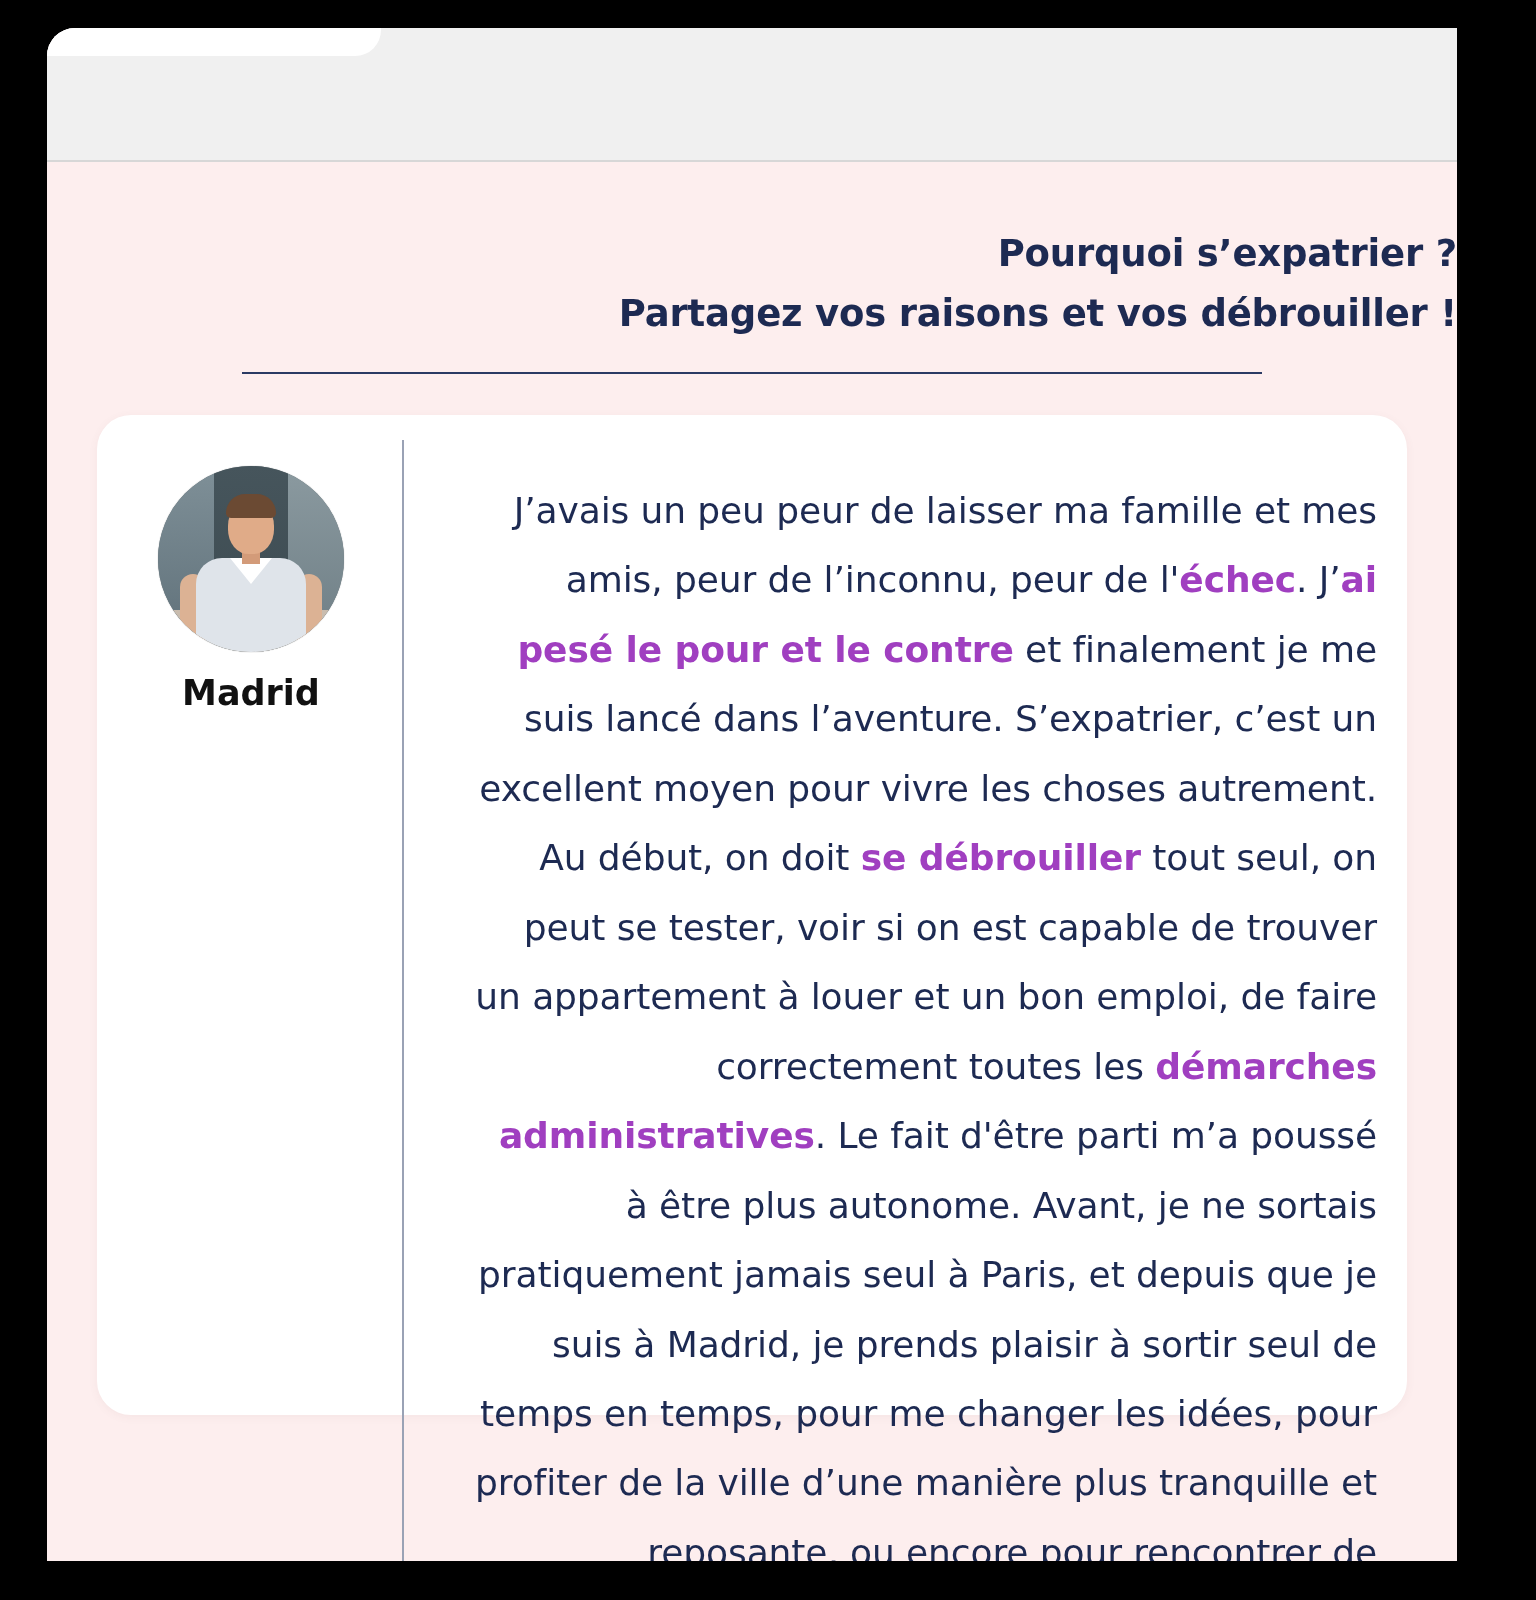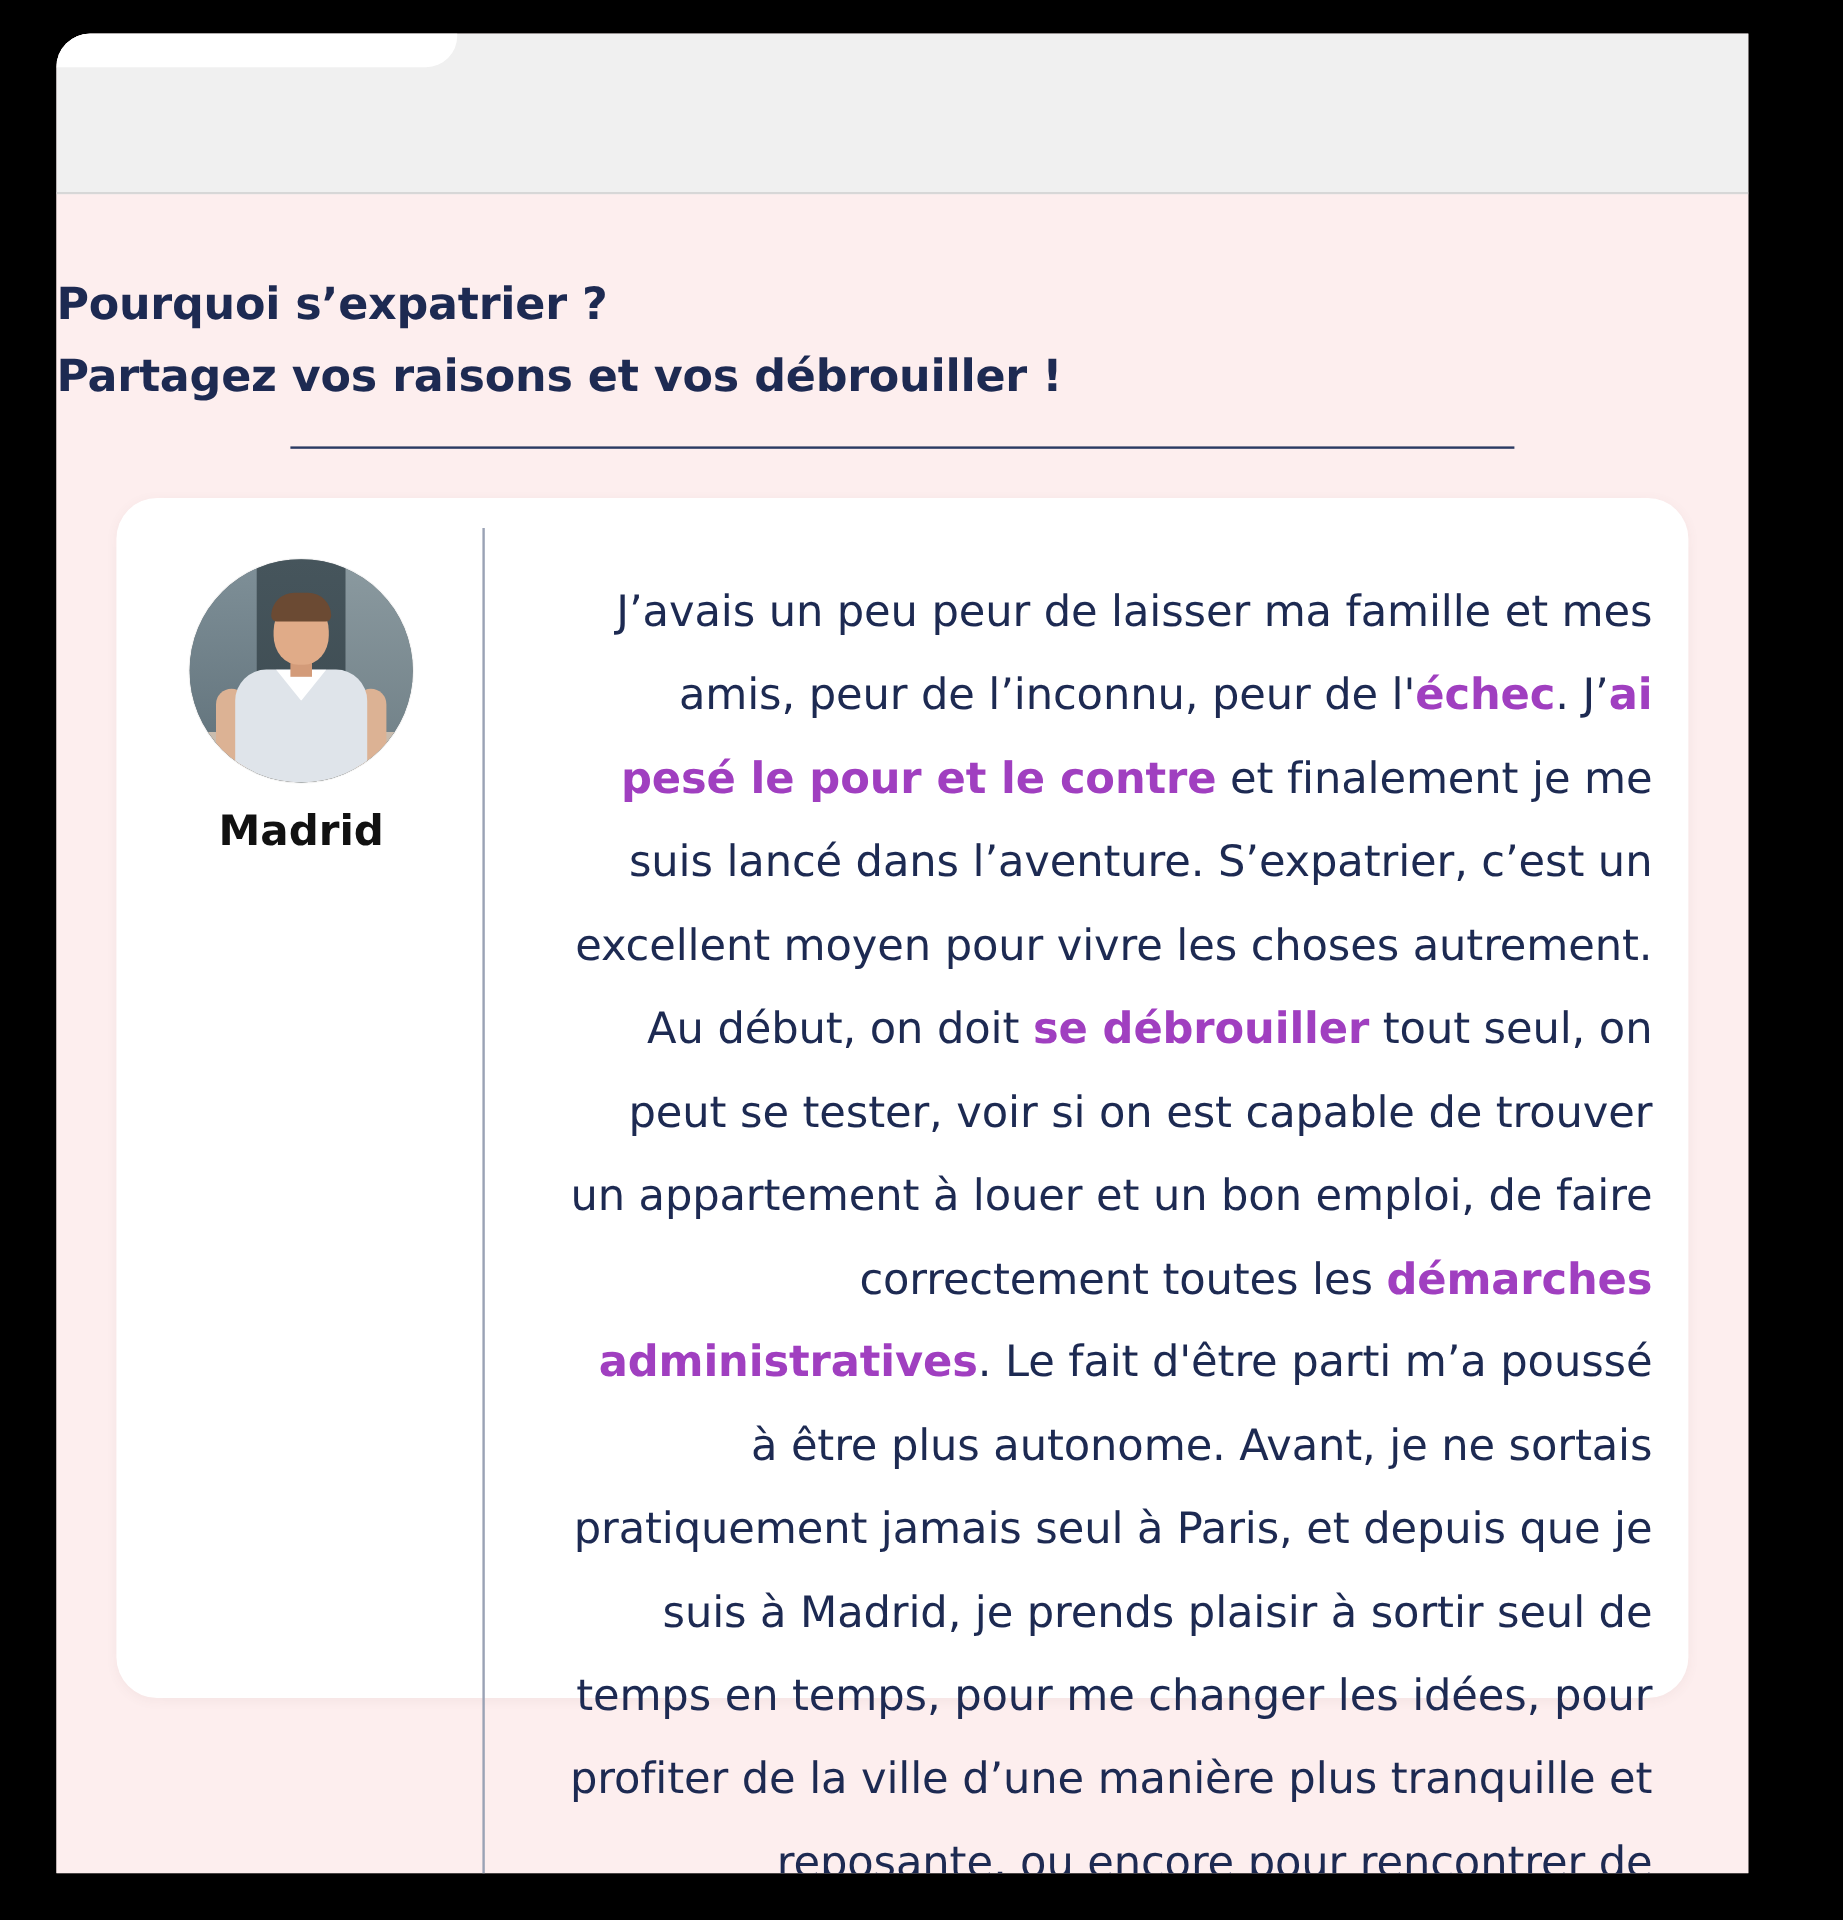--- a/index.html
+++ b/index.html
@@ -50,21 +50,21 @@
     position: absolute;
     left: 0;
     top: 134px;
     width: 1410px;
     height: 1399px;
     background: #fdeeee;
   }
 
   .title-block {
     padding-top: 62px;
-    text-align: left;
+    text-align: right;
   }
   .title-line {
     color: #1d2a52;
     font-weight: bold;
     font-size: 37px;
     line-height: 1.62;
     letter-spacing: -0.2px;
   }
   .title-line.second {
     font-size: 37px;

